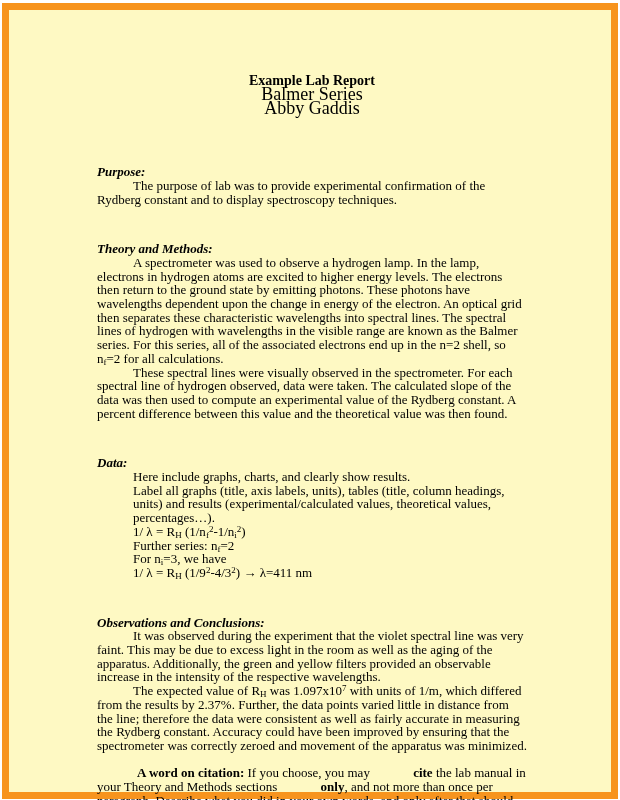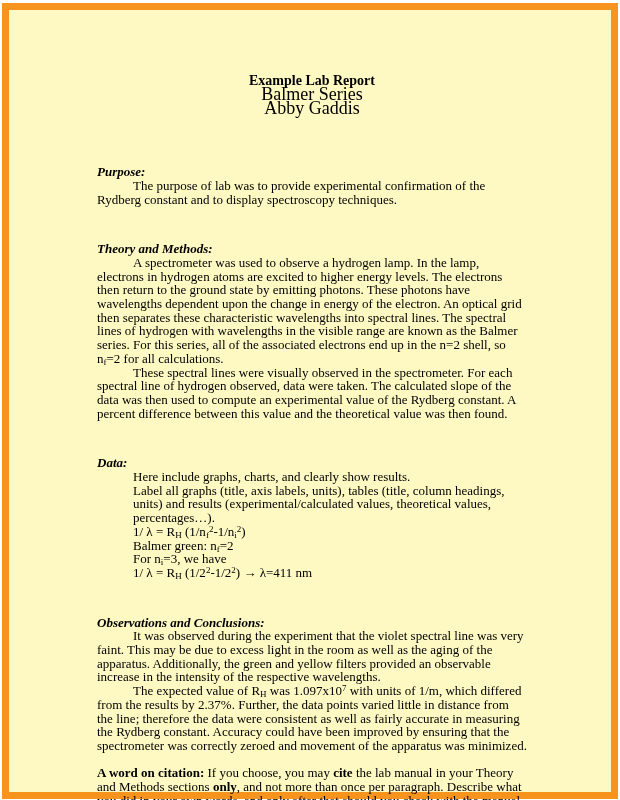--- a/index.html
+++ b/index.html
@@ -26,21 +26,21 @@
     line-height:13.7px;
     text-align:left;
   }
   .doc-header{text-align:center;}
   .doc-title{font-weight:bold;font-size:14px;line-height:14px;}
   .doc-sub{font-size:18px;line-height:13.7px;}
   .heading{font-weight:bold;font-style:italic;margin-top:36px;}
   .spacer{height:13.7px;}
   p.body-par{margin:0;text-indent:36px;}
   .indent-line{margin:0 0 0 36px;}
-  .b{font-weight:bold;}
+  .b{font-weight:bold;margin-left:40px;}
   .sub{font-size:9px;position:relative;top:2px;line-height:0;}
   .sup{font-size:9px;position:relative;top:-4px;line-height:0;}
   .arrow{font-weight:bold;}
 </style>
 </head>
 <body>
 
 <div class="frame" style="border-color: rgb(247, 148, 30);">
   <div class="page">
 
@@ -57,23 +57,23 @@
 
     <div class="heading">Theory and Methods:</div>
     <p class="body-par"><span>A spectrometer was used to observe a hydrogen lamp.  In the lamp, electrons in hydrogen atoms are excited to higher energy levels. The electrons then return to the ground state by emitting photons. These photons have wavelengths dependent upon the change in energy of the electron. An optical grid then separates these characteristic wavelengths into spectral lines. The spectral lines of hydrogen with wavelengths in the visible range are known as the Balmer series. For this series, all of the associated electrons end up in the n=2 shell, so n</span><span class="sub">f</span><span>=2 for all calculations.</span></p>
     <p class="body-par">These spectral lines were visually observed in the spectrometer. For each spectral line of hydrogen observed, data were taken. The calculated slope of the data was then used to compute an experimental value of the Rydberg constant. A percent difference between this value and the theoretical value was then found.</p>
 
     <div class="heading">Data:</div>
     <div class="indent-line">Here include graphs, charts, and clearly show results.</div>
     <div class="indent-line">Label all graphs (title, axis labels, units), tables (title, column headings, units) and results (experimental/calculated values, theoretical values, percentages…).</div>
 
     <div class="indent-line"><span>1/ λ = R</span><span class="sub">H</span><span> (1/n</span><span class="sub">f</span><span class="sup">2</span><span>-1/n</span><span class="sub">i</span><span class="sup">2</span><span>)</span></div>
-    <div class="indent-line"><span>Balmer green: n</span><span class="sub">f</span><span>=2</span></div>
+    <div class="indent-line"><span>Further series: n</span><span class="sub">f</span><span>=2</span></div>
     <div class="indent-line"><span>For n</span><span class="sub">i</span><span>=3, we have</span></div>
-    <div class="indent-line"><span>1/ λ = R</span><span class="sub">H</span><span> (1/2</span><span class="sup">2</span><span>-1/2</span><span class="sup">2</span><span>) </span><span class="arrow">→</span><span> λ=411 nm</span></div>
+    <div class="indent-line"><span>1/ λ = R</span><span class="sub">H</span><span> (1/9</span><span class="sup">2</span><span>-4/3</span><span class="sup">2</span><span>) </span><span class="arrow">→</span><span> λ=411 nm</span></div>
 
     <div class="heading">Observations and Conclusions:</div>
     <p class="body-par">It was observed during the experiment that the violet spectral line was very faint. This may be due to excess light in the room as well as the aging of the apparatus. Additionally, the green and yellow filters provided an observable increase in the intensity of the respective wavelengths.</p>
     <p class="body-par"><span>The expected value of R</span><span class="sub">H</span><span> was 1.097x10</span><span class="sup">7</span><span> with units of 1/m, which differed from the results by 2.37%. Further, the data points varied little in distance from the line; therefore the data were consistent as well as fairly accurate in measuring the Rydberg constant. Accuracy could have been improved by ensuring that the spectrometer was correctly zeroed and movement of the apparatus was minimized.</span></p>
 
     <div class="spacer"></div>
 
     <p class="body-par" style="text-indent:0;"><span class="b">A word on citation:</span><span> If you choose, you may </span><span class="b">cite</span><span> the lab manual in your Theory and Methods sections </span><span class="b">only</span><span>, and not more than once per paragraph. Describe what you did in your own words, and only after that should you check with the manual for correctness and clarity. You will incur my wrath if you ignore this rule.</span></p>
 
   </div>

